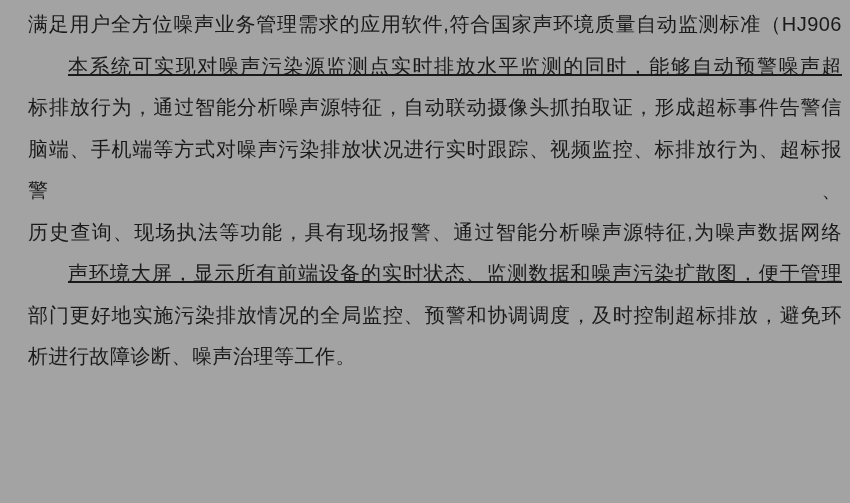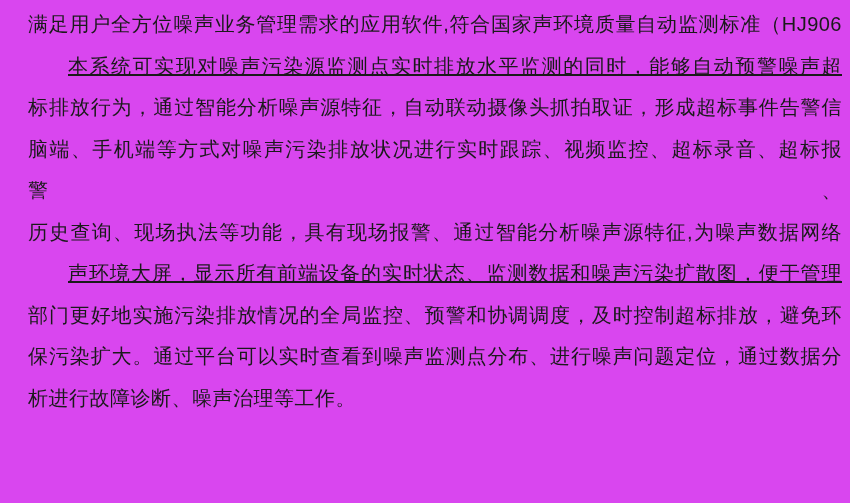--- a/index.html
+++ b/index.html
@@ -6,21 +6,21 @@
     margin: 0;
     padding: 0;
     background: #ffffff;
   }
   .page {
     position: relative;
     width: 850px;
     height: 503px;
     box-sizing: border-box;
     padding: 4px 8px 0 28px;
-    background: #d946ef;
+    background: #a3a3a3;
     font-family: "Liberation Sans", sans-serif;
     font-size: 20px;
     line-height: 41.5px;
     color: #1a1a1a;
     overflow: hidden;
   }
   .para {
     margin: 0;
   }
   .line {
@@ -43,24 +43,23 @@
 
 <div class="page">
 
   <div class="para">
     <div class="line j">满足用户全方位噪声业务管理需求的应用软件,符合国家声环境质量自动监测标准（HJ906</div>
   </div>
 
   <div class="para">
     <div class="line j indent">本系统可实现对噪声污染源监测点实时排放水平监测的同时，能够自动预警噪声超</div>
     <div class="line j">标排放行为，通过智能分析噪声源特征，自动联动摄像头抓拍取证，形成超标事件告警信</div>
-    <div class="line j">脑端、手机端等方式对噪声污染排放状况进行实时跟踪、视频监控、超标录音、超标报警、</div>
+    <div class="line j">脑端、手机端等方式对噪声污染排放状况进行实时跟踪、视频监控、标排放行为、超标报警、</div>
     <div class="line j">历史查询、现场执法等功能，具有现场报警、通过智能分析噪声源特征,为噪声数据网络</div>
   </div>
 
   <div class="para">
     <div class="line j indent">声环境大屏，显示所有前端设备的实时状态、监测数据和噪声污染扩散图，便于管理</div>
     <div class="line j">部门更好地实施污染排放情况的全局监控、预警和协调调度，及时控制超标排放，避免环</div>
-    <div class="line j">保污染扩大。通过平台可以实时查看到噪声监测点分布、进行噪声问题定位，通过数据分</div>
     <div class="line">析进行故障诊断、噪声治理等工作。</div>
   </div>
 
 </div>
 
 </body></html>

